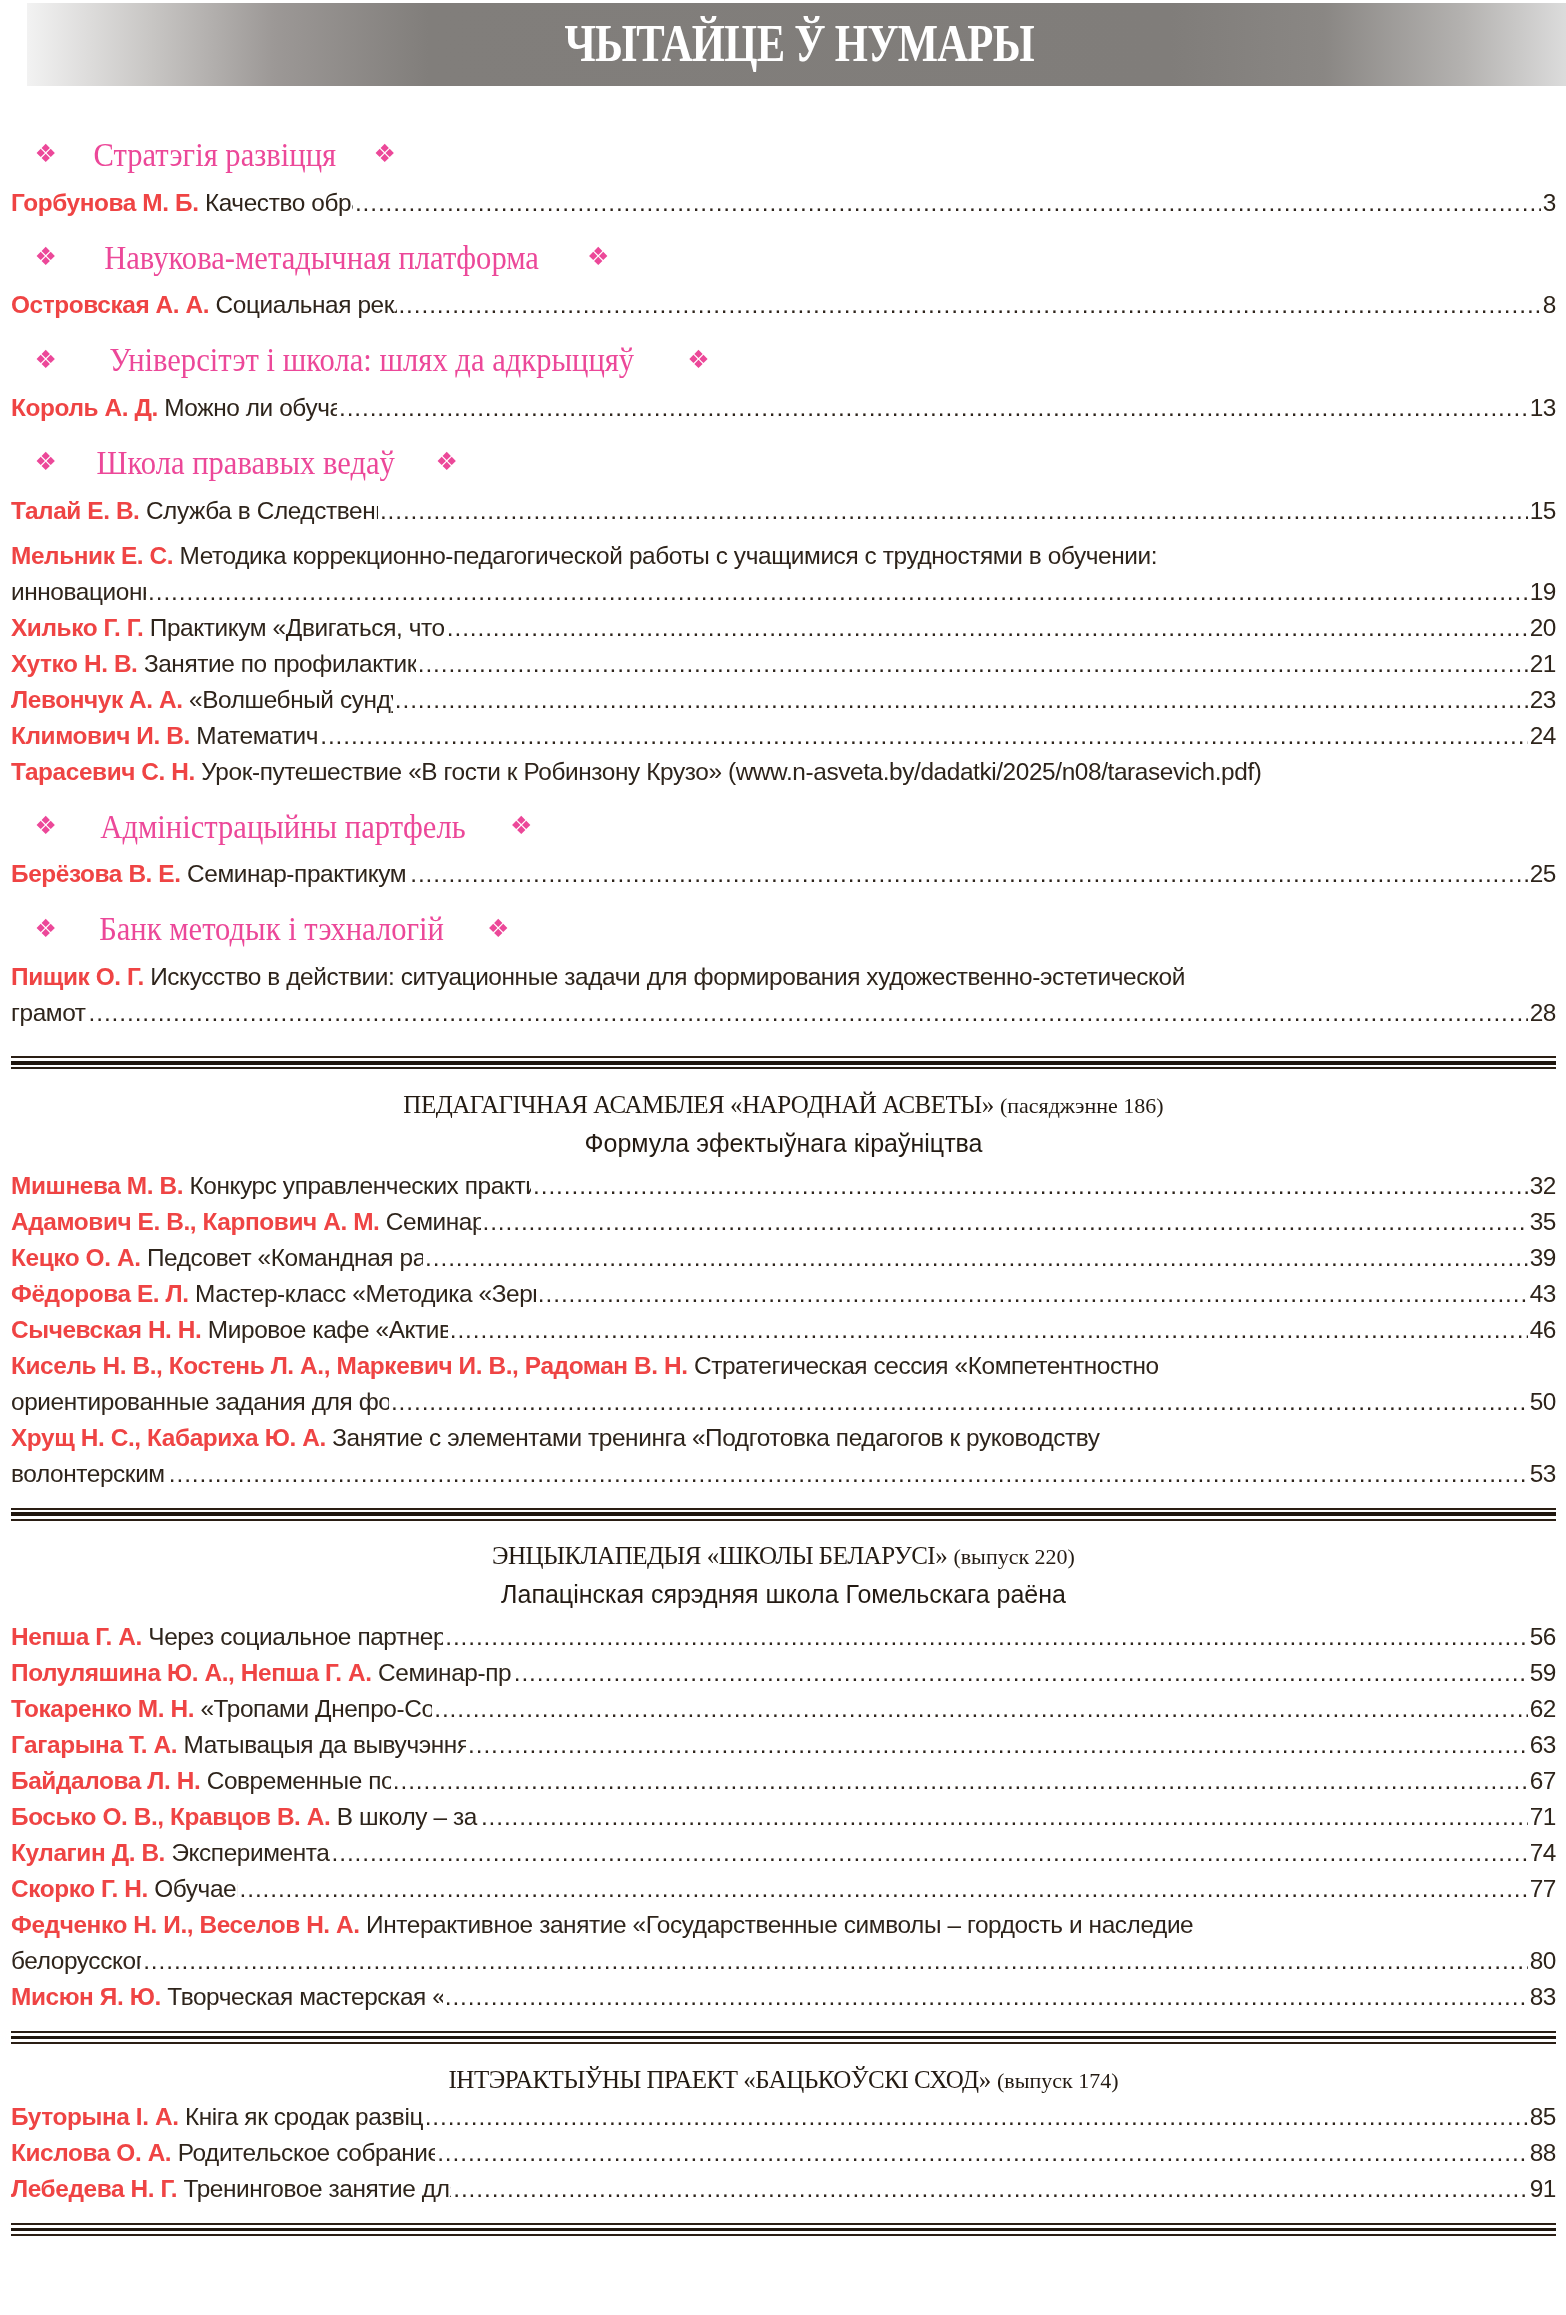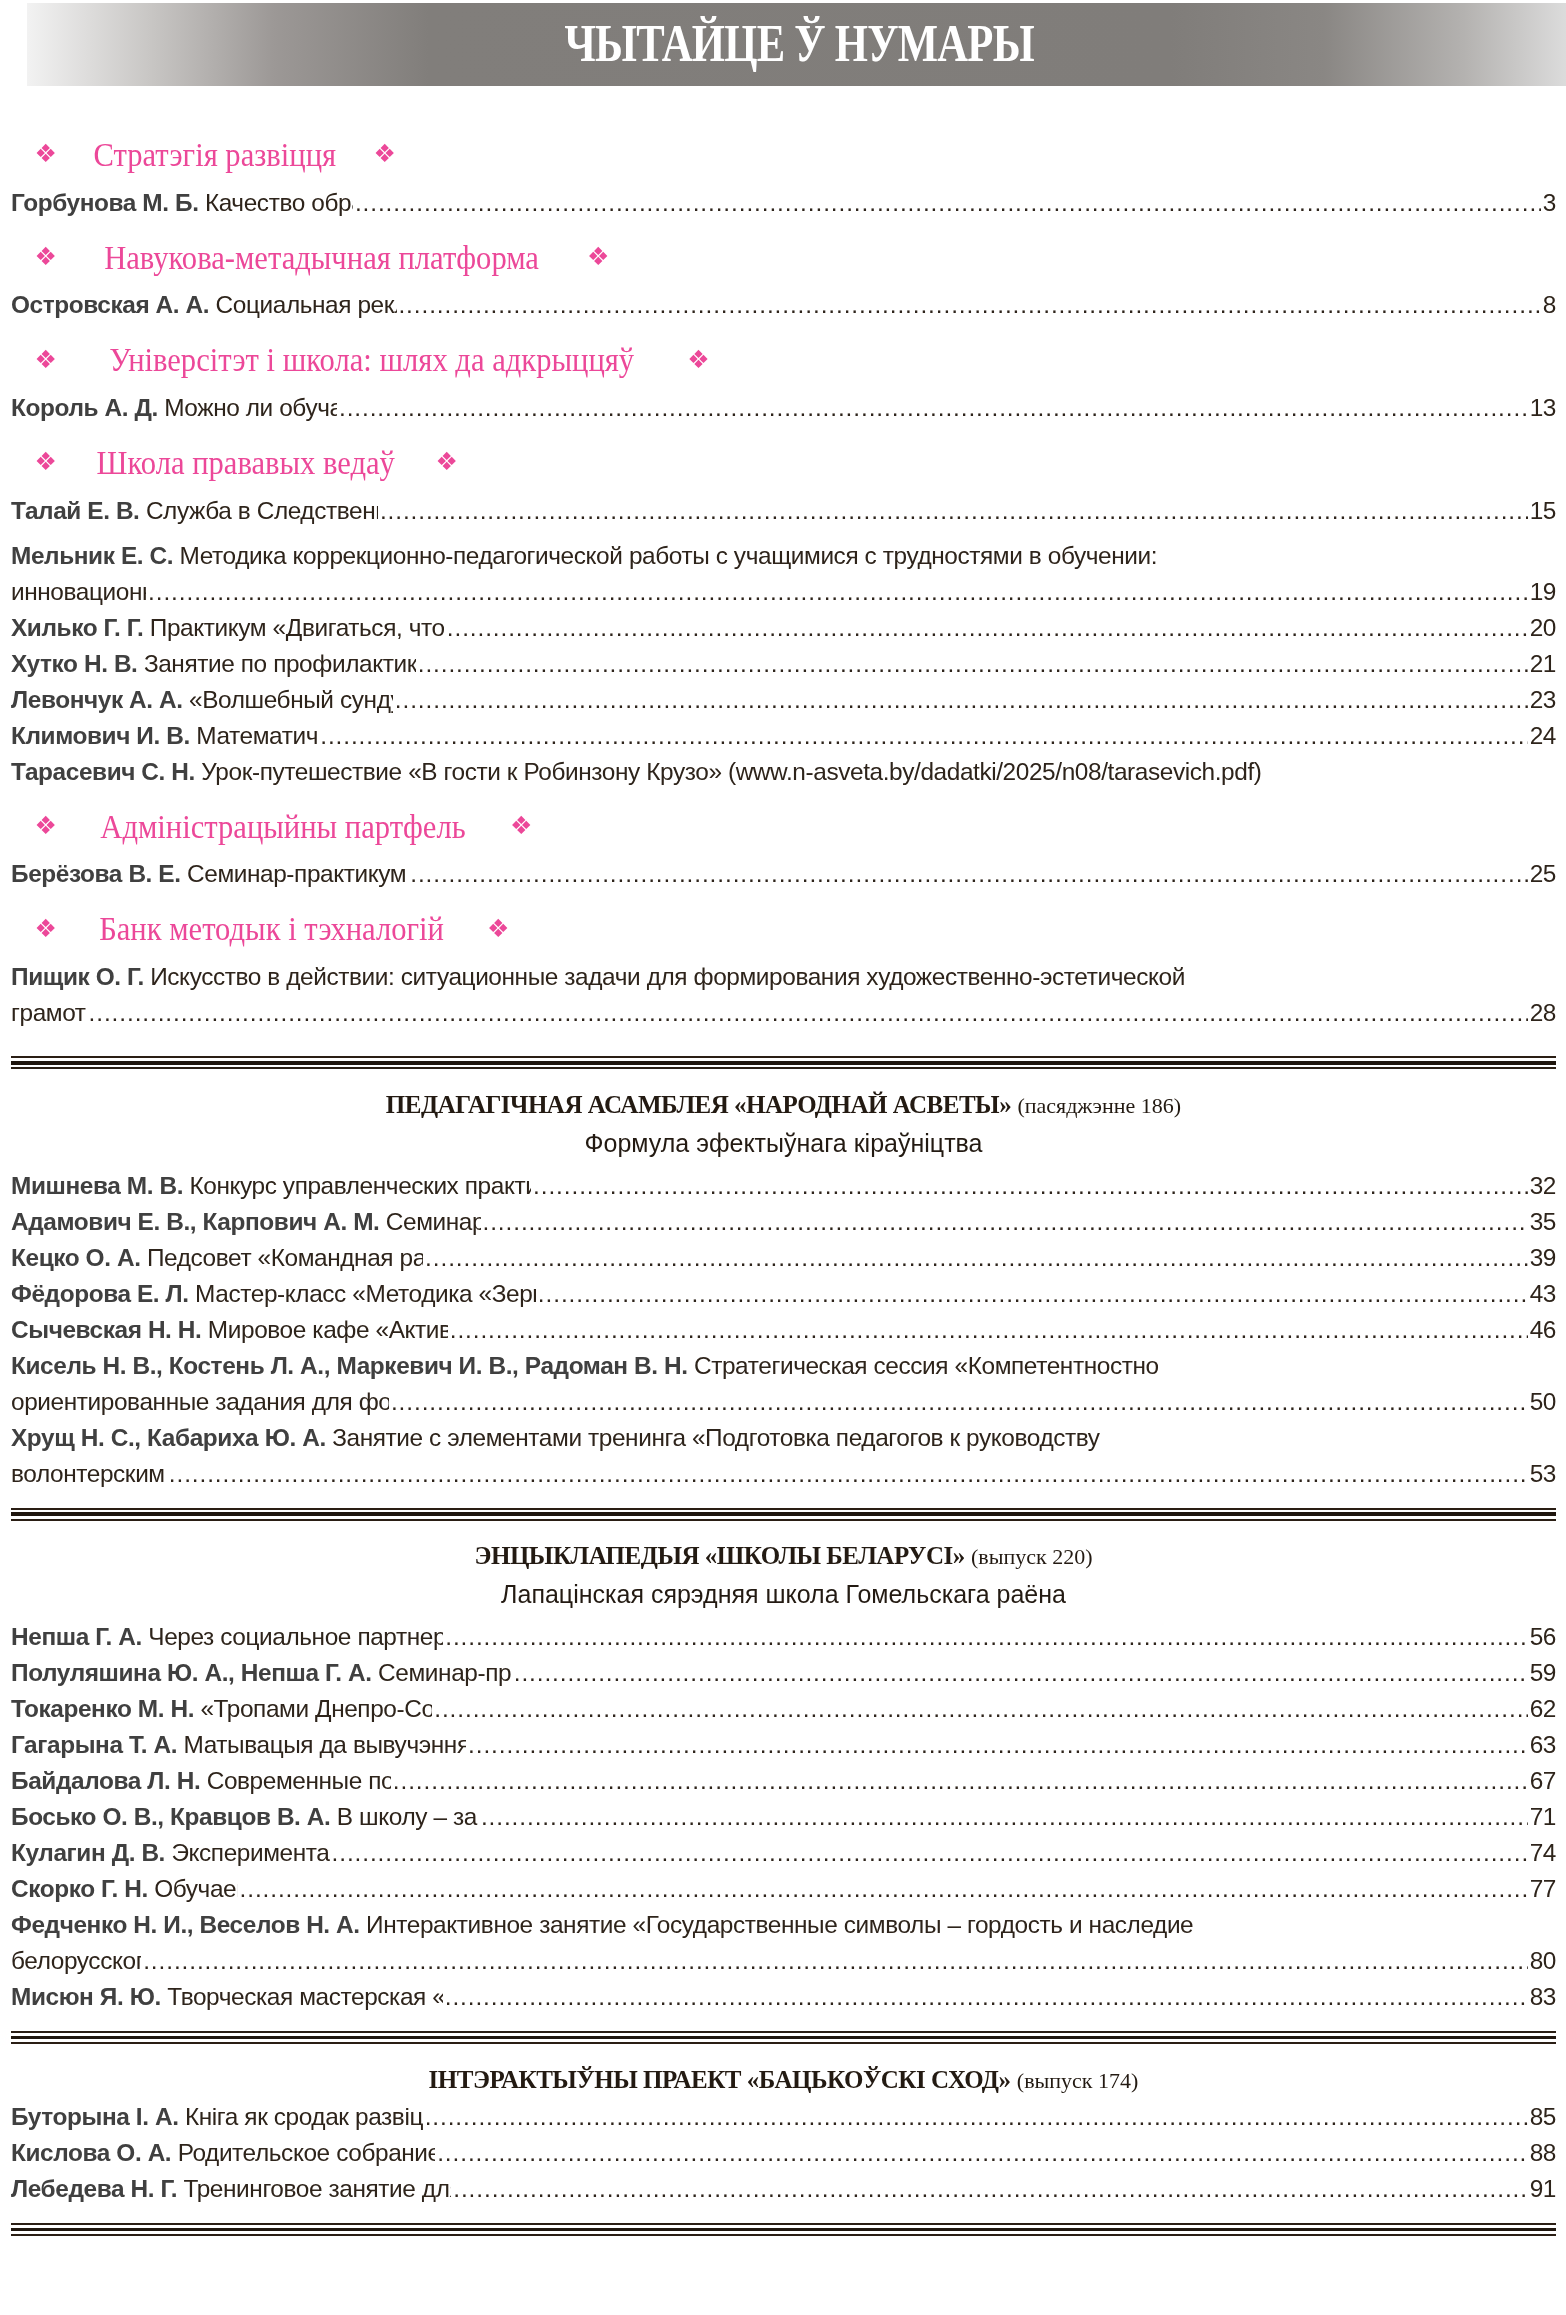--- a/index.html
+++ b/index.html
@@ -23,39 +23,39 @@
     text-align: left; font-family: "Liberation Serif", serif;
     font-size: 34px; line-height: 1; margin: 11px 0 12.7px 0; color: #ec4899;
   }
   .rubric .orn { font-family: "DejaVu Sans", sans-serif; font-size: 25px; vertical-align: 3.6px; margin: 0 23.5px; }
   .rubric .rtxt { display: inline-block; transform: scaleX(0.9); }
   .entry {
     font-family: "Liberation Sans", sans-serif;
     font-size: 24.4px; line-height: 36px; color: #2e241b;
     letter-spacing: -0.4px;
   }
-  .entry .auth { font-weight: bold; color: #404040; margin-top: 6px; }
+  .entry .auth { font-weight: bold; color: #ef4444; margin-top: 6px; }
   .line { display: flex; align-items: baseline; white-space: nowrap; }
   .line .txt { flex: 0 1 auto; overflow: hidden; }
   .line .dots { flex: 1 1 auto; overflow: hidden; margin: 0 1.8px; }
   .line .dots::before {
     content: "..................................................................................................................................................................................................................................................................................................................................................";
     letter-spacing: 0.9px;
   }
   .line .pg { flex: 0 0 auto; }
   .wrap1 { white-space: nowrap; }
   .sep { margin: 16.3px 0 18px 0; height: 12.7px; position: relative; }
   .sep .t1 { position: absolute; left: 0; right: 0; top: 0; height: 1.8px; background: #2a1e14; }
   .sep .t2 { position: absolute; left: 0; right: 0; top: 4.5px; height: 3.6px; background: #1f160e; }
   .sep .t3 { position: absolute; left: 0; right: 0; top: 11px; height: 1.8px; background: #2a1e14; }
   .block-title {
     text-align: center; font-family: "Liberation Serif", serif; font-size: 25px; line-height: 36px;
     color: #231a12;
   }
-  .block-title .bt-main { font-weight: bold; letter-spacing: -0.5px; }
+  .block-title .bt-main { font-weight: normal; letter-spacing: -0.5px; }
   .block-title .bt-sub { font-size: 22px; }
   .block-subtitle {
     text-align: center; font-family: Liberation Sans, sans-serif; font-size: 25px; line-height: 38px;
     font-style: normal; color: #231a12; margin-bottom: 5.4px;
   }
   .gap { height: 9px; }
 </style>
 </head>
 <body>
 

